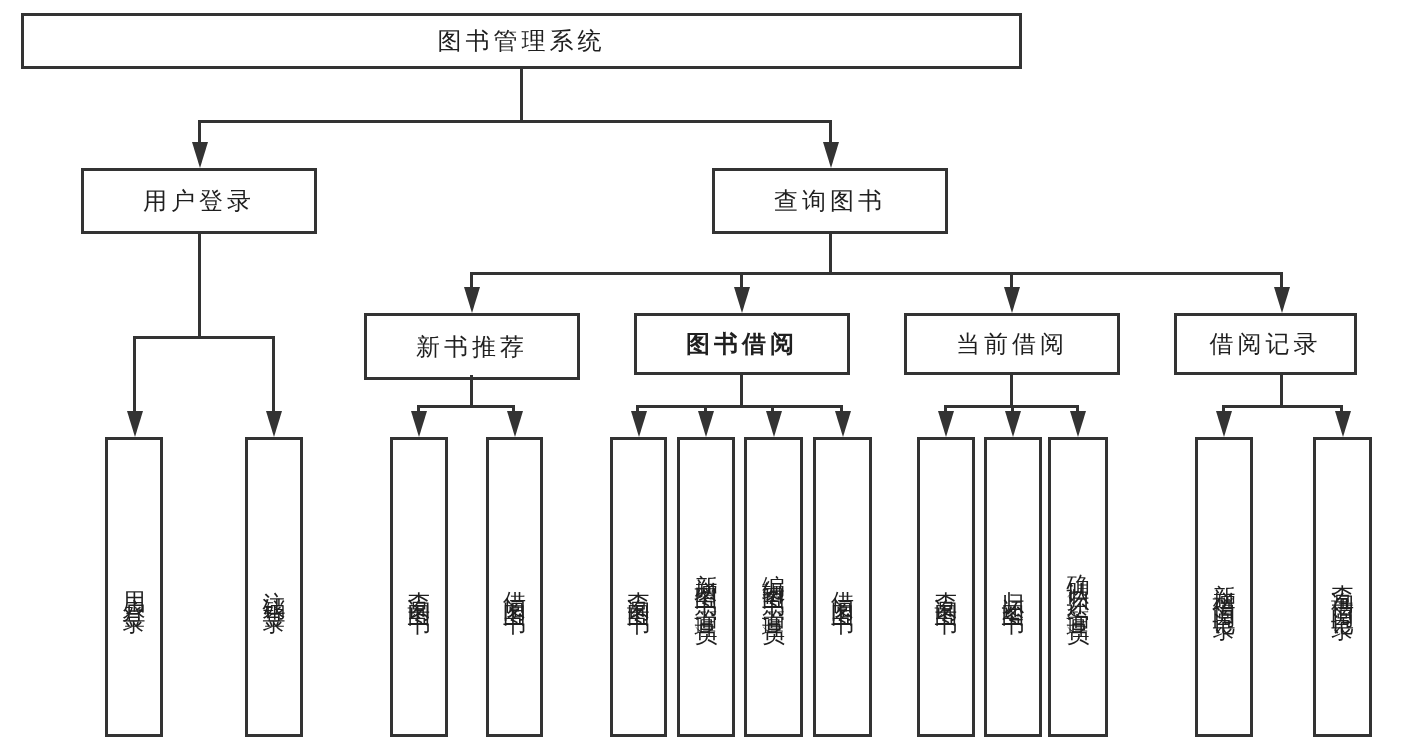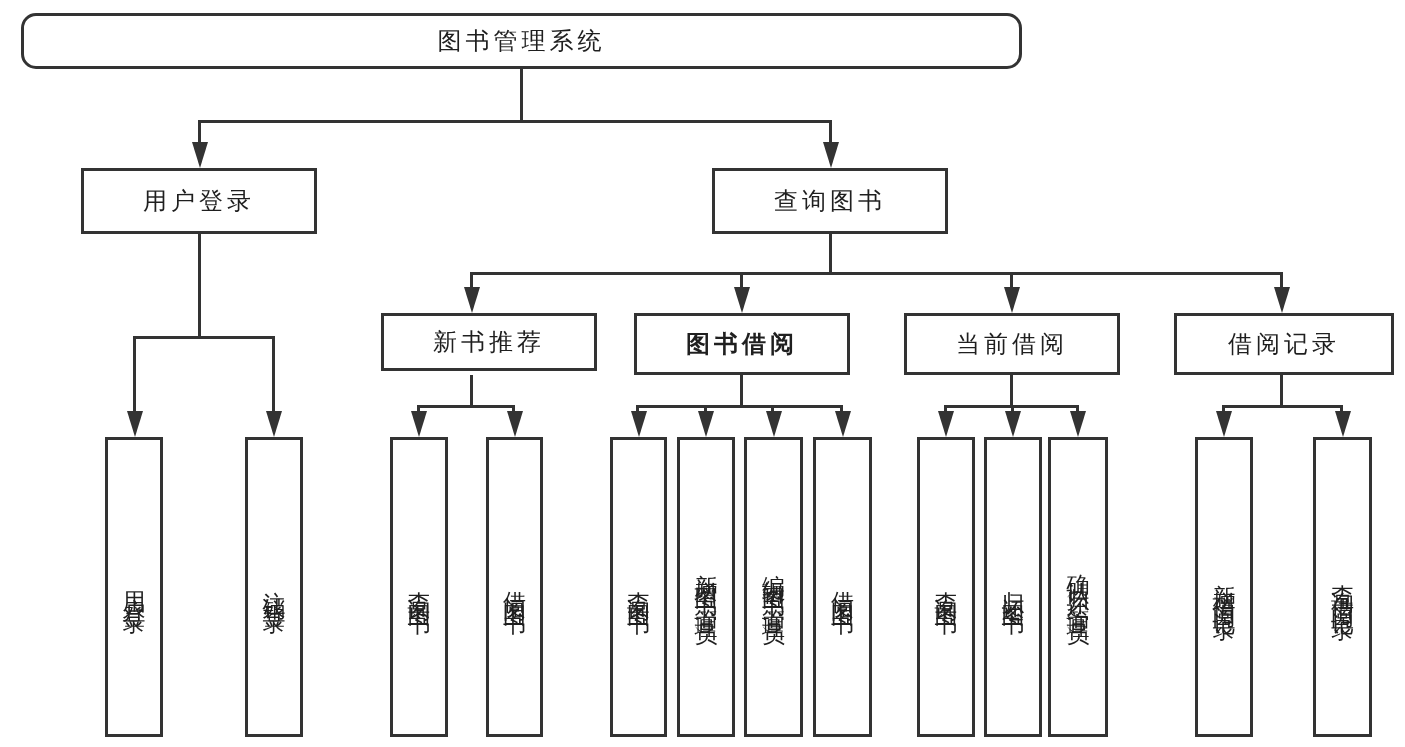--- a/index.html
+++ b/index.html
@@ -25,27 +25,27 @@
   .arrow {
     position:absolute; width:0; height:0;
     border-left:8px solid transparent; border-right:8px solid transparent;
     border-top:26px solid #333333;
   }
   .watermark {
     position:absolute; right:8px; bottom:6px; font-size:19px;
     letter-spacing:1px; color:#f08c8c; opacity:0.85; white-space:nowrap; z-index:5;
   }
   
-  #box-root            { left:21px;  top:13px;  width:1001px; height:56px;border-radius:15px; }
+  #box-root            { left:21px;  top:13px;  width:1001px; height:56px; }
   #box-user-login      { left:81px;  top:168px; width:236px;  height:66px; }
   #box-book-management { left:712px; top:168px; width:236px;  height:66px; }
-  #box-new-book        { left:364px; top:313px; width:216px;  height:58px;margin-left:17px; }
+  #box-new-book        { left:364px; top:313px; width:216px;  height:67px; }
   #box-book-borrow     { left:634px; top:313px; width:216px;  height:62px;font-weight:bold; }
   #box-current-borrow  { left:904px; top:313px; width:216px;  height:62px; }
-  #box-borrow-records  { left:1174px;top:313px; width:220px;  height:62px; }
+  #box-borrow-records  { left:1174px;top:313px; width:183px;  height:62px; }
   #leaf-login          { left:105px;  width:58px; }
   #leaf-logout         { left:245px;  width:58px; }
   #leaf-rec-query      { left:390px;  width:58px; }
   #leaf-rec-borrow     { left:486px;  width:57px; }
   #leaf-bor-query      { left:610px;  width:57px; }
   #leaf-bor-add        { left:677px;  width:58px; }
   #leaf-bor-edit       { left:744px;  width:59px; }
   #leaf-bor-borrow     { left:813px;  width:59px; }
   #leaf-cur-query      { left:917px;  width:58px; }
   #leaf-cur-return     { left:984px;  width:58px; }

